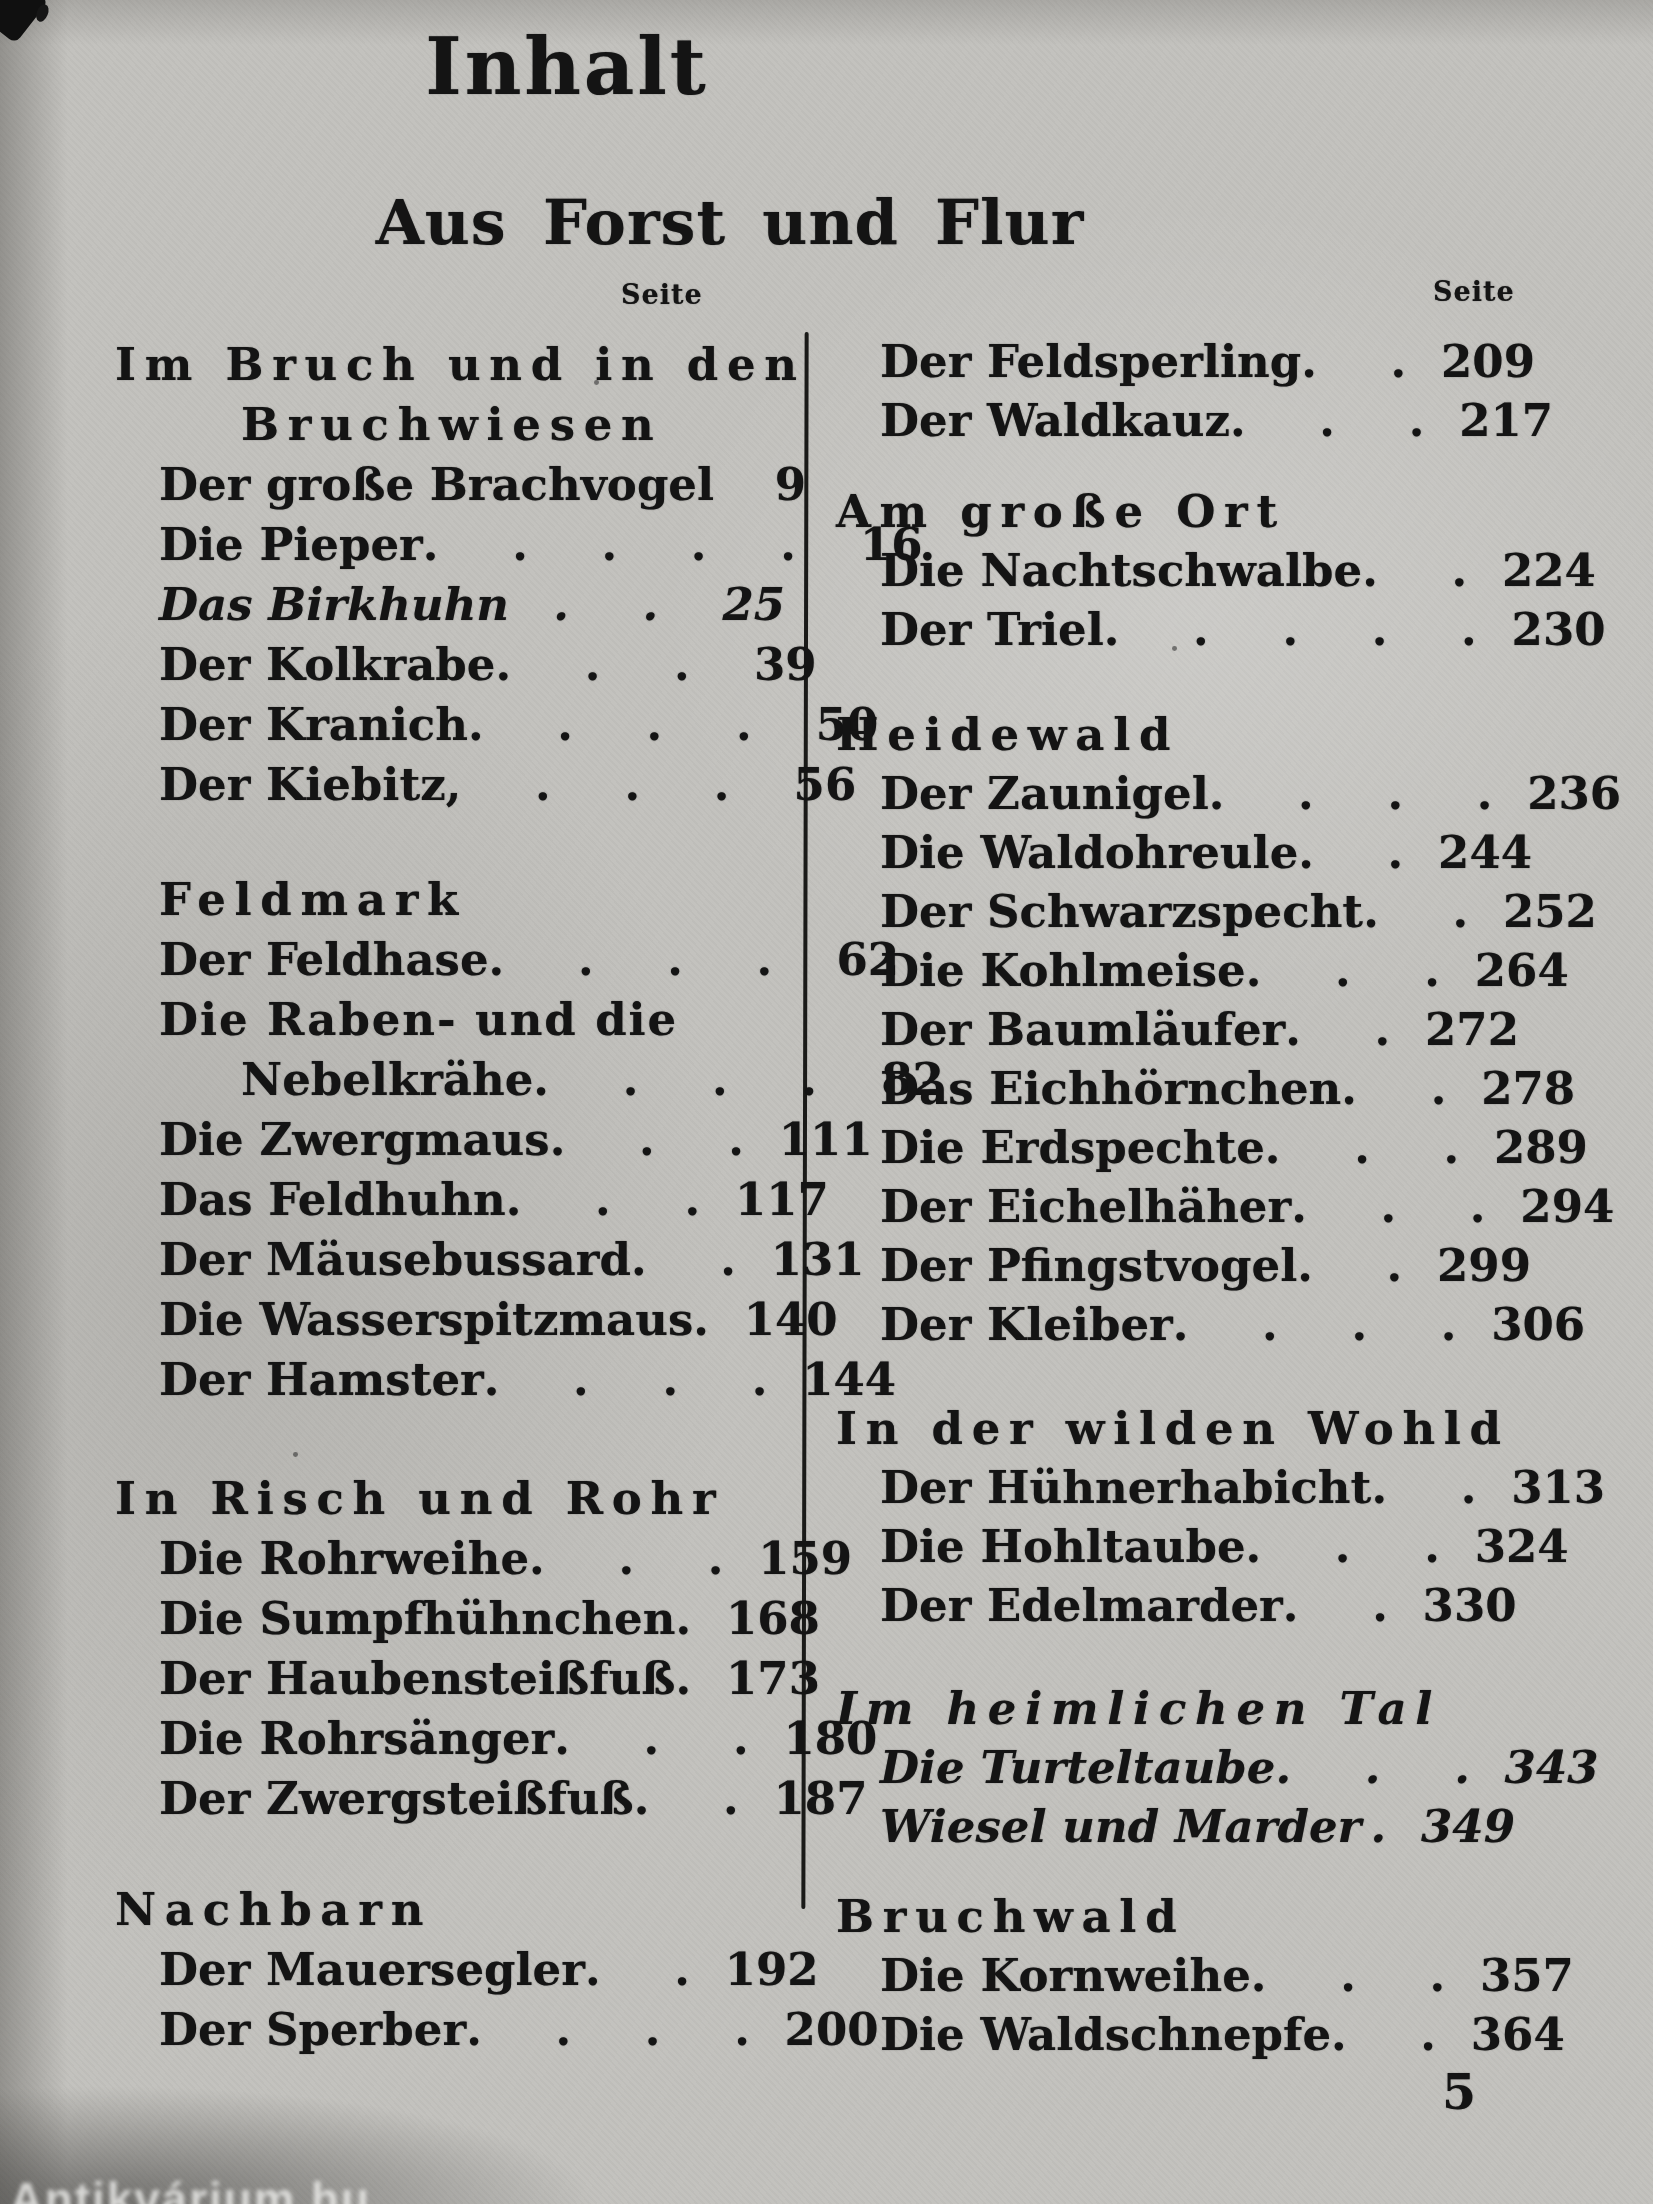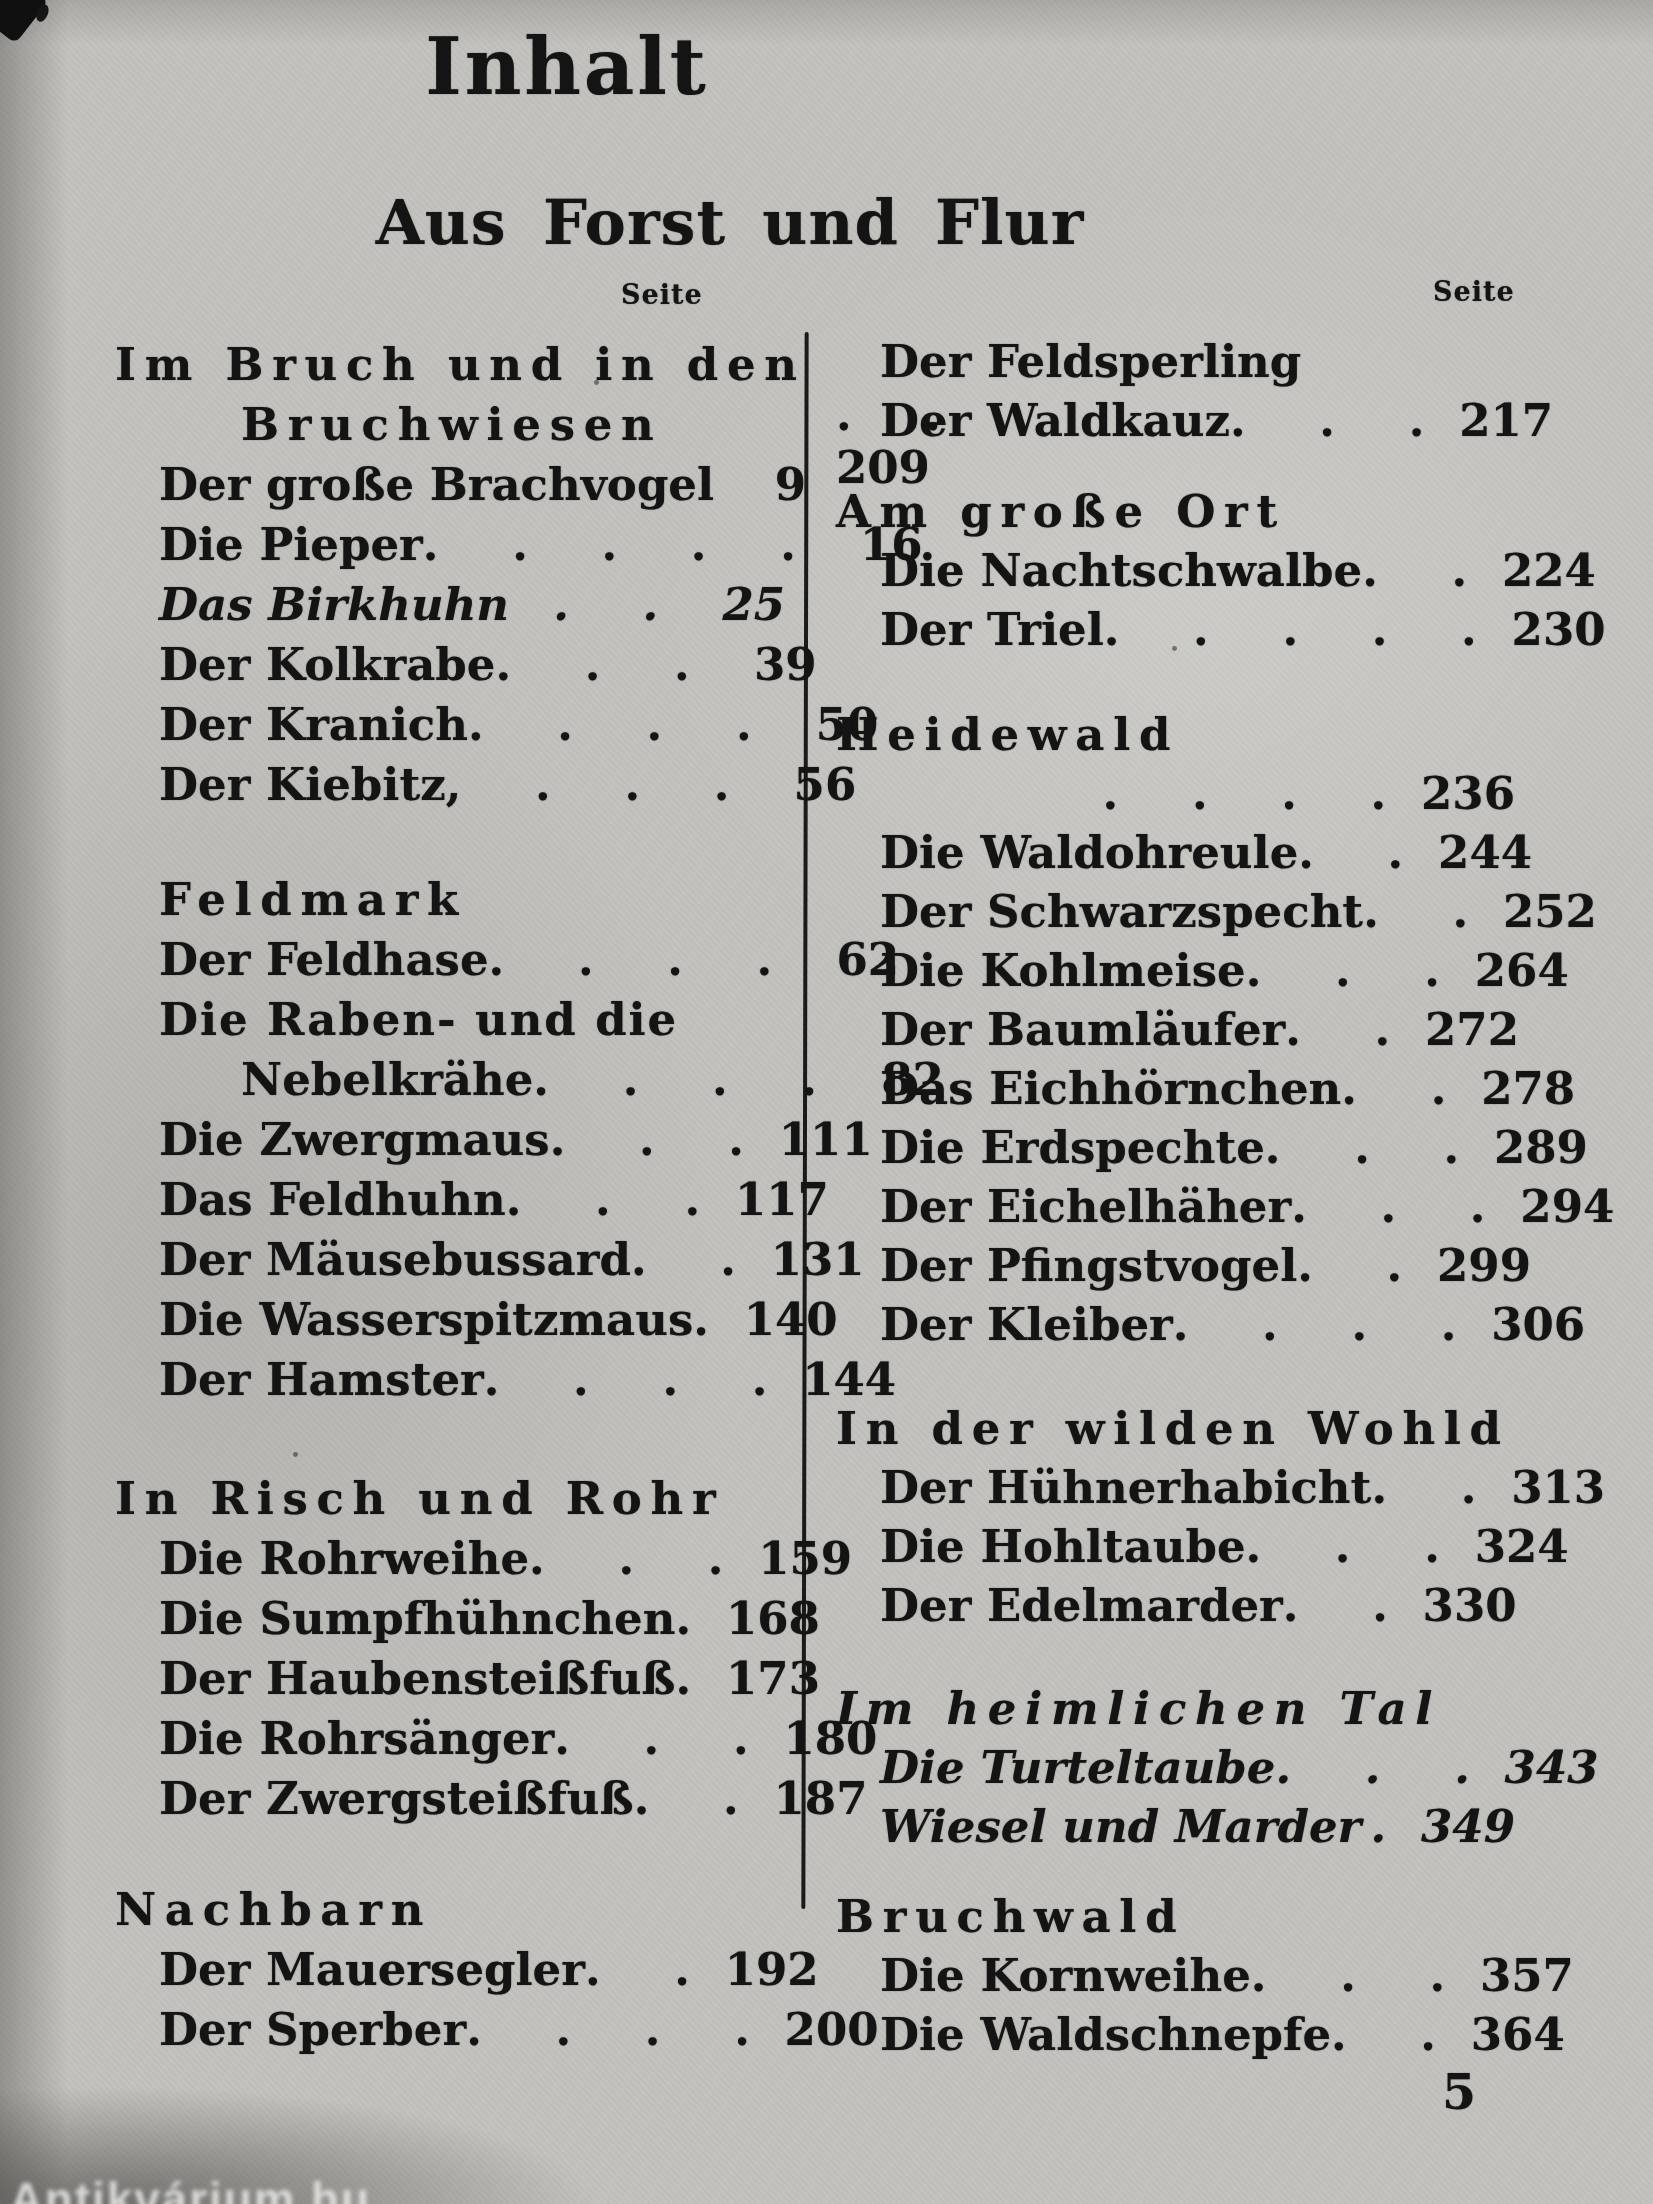--- a/index.html
+++ b/index.html
@@ -219,21 +219,21 @@
         <div class="toc-row" style="height: 60px;">
           <span class="entry-label indent1">Der Sperber</span>
           <span class="fill"></span>
           <span class="dots">. . . .</span>
           <span class="pagenum">200</span>
         </div>
       </div>
     </div>
   <div class="col right ink">
       <div class="toc-section" style="top: 335px;">
-        <div class="toc-row" style="height: 59px; flex-direction: column;">
+        <div class="toc-row" style="height: 59px;">
           <span class="entry-label indent1">Der Feldsperling</span>
           <span class="fill"></span>
           <span class="dots">. .</span>
           <span class="pagenum">209</span>
         </div>
         <div class="toc-row" style="height: 59px;">
           <span class="entry-label indent1">Der Waldkauz</span>
           <span class="fill"></span>
           <span class="dots">. . .</span>
           <span class="pagenum">217</span>
@@ -254,20 +254,21 @@
           <span class="fill"></span>
           <span class="dots">. . . . .</span>
           <span class="pagenum">230</span>
         </div>
       </div>
       <div class="toc-section" style="top: 708px;">
         <div class="toc-row" style="height: 59px;">
           <span class="header-label">Heidewald</span>
         </div>
         <div class="toc-row" style="height: 59px;">
+          <span class="entry-label indent1">Der Zaunigel</span>
           <span class="fill"></span>
           <span class="dots">. . . .</span>
           <span class="pagenum">236</span>
         </div>
         <div class="toc-row" style="height: 59px;">
           <span class="entry-label indent1">Die Waldohreule</span>
           <span class="fill"></span>
           <span class="dots">. .</span>
           <span class="pagenum">244</span>
         </div>

